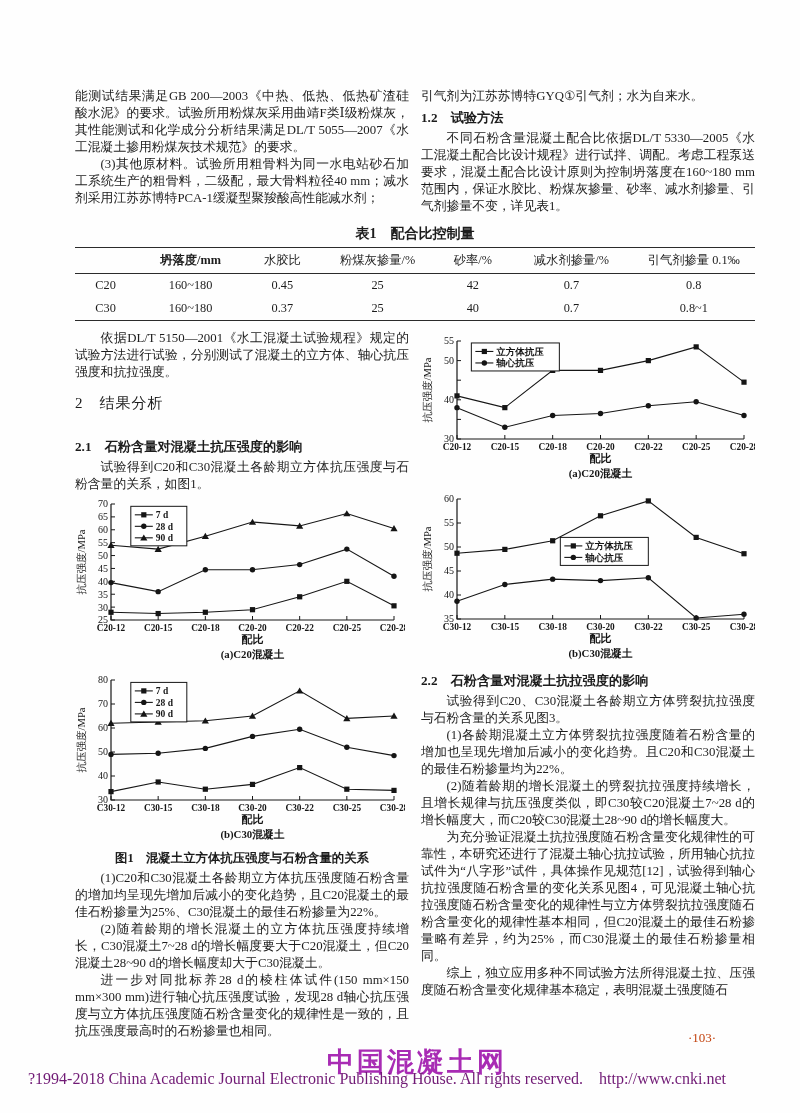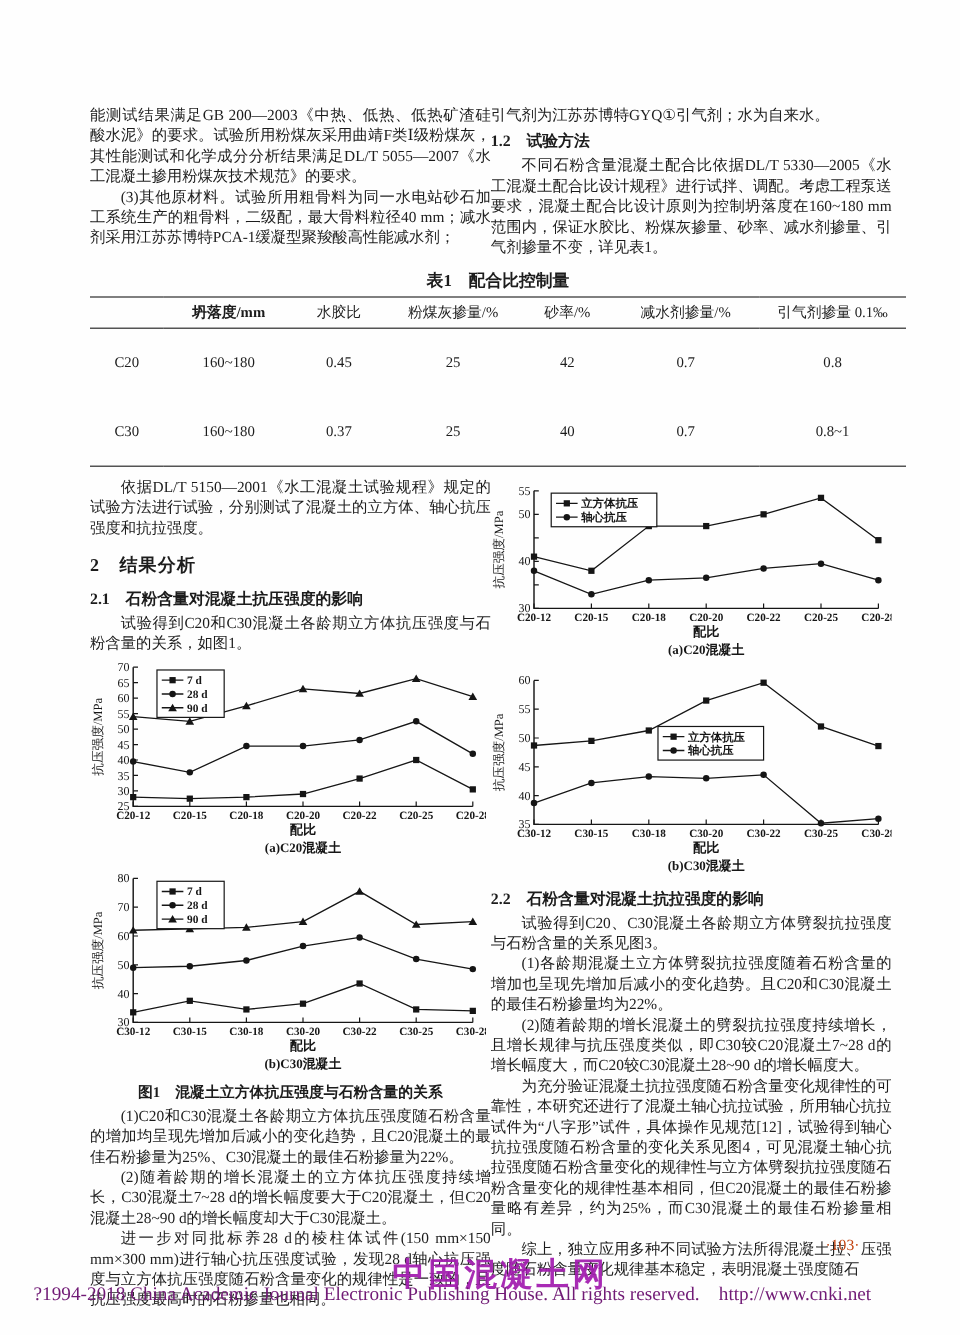--- a/index.html
+++ b/index.html
@@ -1,30 +1,30 @@
 <!DOCTYPE html>
 <html><head>
 <meta charset="utf-8">
 <style>
   html,body{margin:0;padding:0;background:#ffffff;}
   .page{position:relative;width:800px;height:1113px;background:#fefefe;overflow:hidden;
         font-family:"Liberation Serif","DejaVu Serif",serif;color:#1c1c1c;}
   .content{position:absolute;left:75px;top:88px;width:680px;}
-  .cols{display:flex;}
+  .cols{display:flex;gap:12px;}
   .col{width:334px;}
   p.body{margin:0;font-size:12.8px;line-height:17px;text-align:justify;}
   .ind{text-indent:2em;}
   .h-sub{font-size:13.2px;font-weight:bold;margin:4px 0 3px;}
-  .h-sec{font-size:15px;font-weight:bold;margin:13px 0 9px;letter-spacing:1px;}
+  .h-sec{font-size:15px;font-weight:normal;margin:13px 0 25px;letter-spacing:1px;}
   .tbl-wrap{margin-top:10px;}
   .tbl-caption{text-align:center;font-size:14px;font-weight:bold;margin:2px 0 4px;}
   table.ctl{width:100%;border-collapse:collapse;font-size:12.3px;
             border-top:1.5px solid #2b2b2b;border-bottom:1.5px solid #2b2b2b;}
   table.ctl th{font-weight:normal;border-bottom:1px solid #2b2b2b;padding:4px 2px;text-align:center;}
-  table.ctl td{padding:21px 2px;text-align:center;}
+  table.ctl td{padding:4px 2px;text-align:center;}
   .main{margin-top:9px;}
   .chart{margin:4px 0 0 0;}
   .fig-caption{text-align:center;font-size:12.4px;font-weight:bold;margin:1px 0 3px;}
   .page-no{position:absolute;left:688px;top:1030px;font-size:13px;color:#c2410c;}
   .footer{position:absolute;left:28px;top:1070px;width:744px;color:#701a75;
           font-size:16px;white-space:pre;}
   .watermark{position:absolute;left:327px;top:1044px;font-size:27px;font-weight:bold;
              color:#a21caf;letter-spacing:3px;opacity:.93;}
 </style>
 </head>

